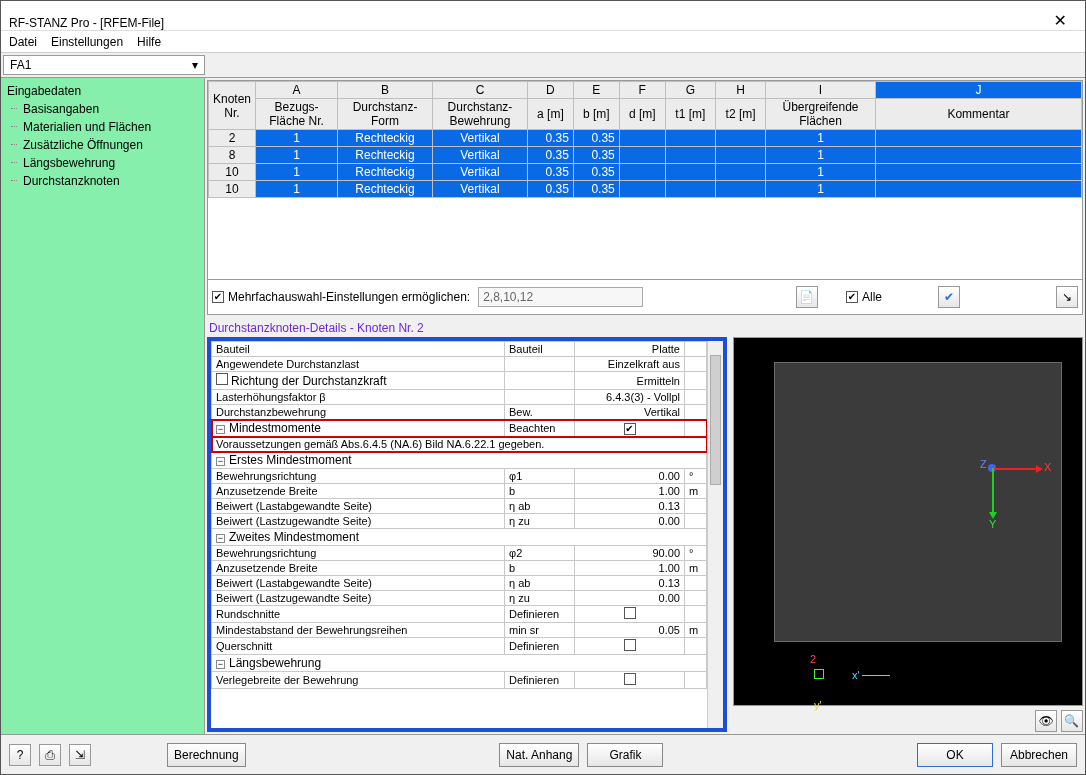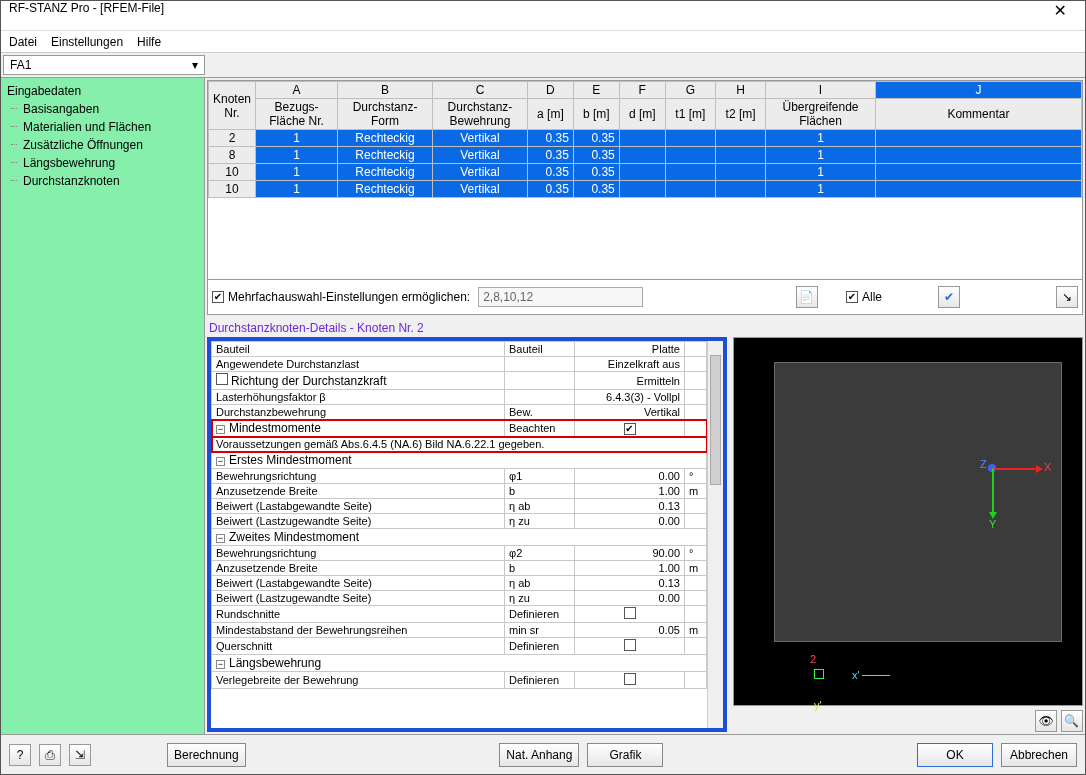--- a/index.html
+++ b/index.html
@@ -1,18 +1,18 @@
 <!DOCTYPE html>
 <html><head>
 <meta charset="utf-8">
 <style>
   * { box-sizing: border-box; font-family: "Segoe UI", Tahoma, sans-serif; font-size: 12px; }
   body { margin: 0; background: #fff; }
   .window { width: 1086px; height: 775px; border: 1px solid #555; display: flex; flex-direction: column; background: #f0f0f0; }
-  .titlebar { height: 30px; background: #fff; display: flex; align-items: flex-start; padding: 0 8px; border-bottom: 1px solid #ddd; }
+  .titlebar { height: 30px; background: #fff; display: flex; align-items: flex-end; padding: 0 8px; border-bottom: 1px solid #ddd; }
   .titlebar .title { flex: 1; font-size: 12px; color: #000; }
   .titlebar .close { font-size: 16px; padding: 0 10px; cursor: pointer; }
   .menubar { height: 22px; background: #fff; display: flex; align-items: center; padding: 0 8px; gap: 14px; border-bottom: 1px solid #ccc; }
   .menubar span { cursor: pointer; }
   .toprow { display: flex; align-items: flex-start; border-bottom: 1px solid #999; }
   .fa-select { width: 202px; border: 1px solid #999; background: #fff; display: flex; align-items: center; justify-content: space-between; padding: 2px 6px; margin: 2px; }
   .sectiontitle { flex: 1; background: #dadada; display: flex; align-items: center; padding: 4px 8px; font-weight: bold; border-left: 1px solid #999; }
   .body { flex: 1; display: flex; overflow: hidden; }
   .sidebar { width: 204px; background: #86efac; border-right: 1px solid #999; padding: 4px; }
   .sidebar .root { padding: 2px; }

